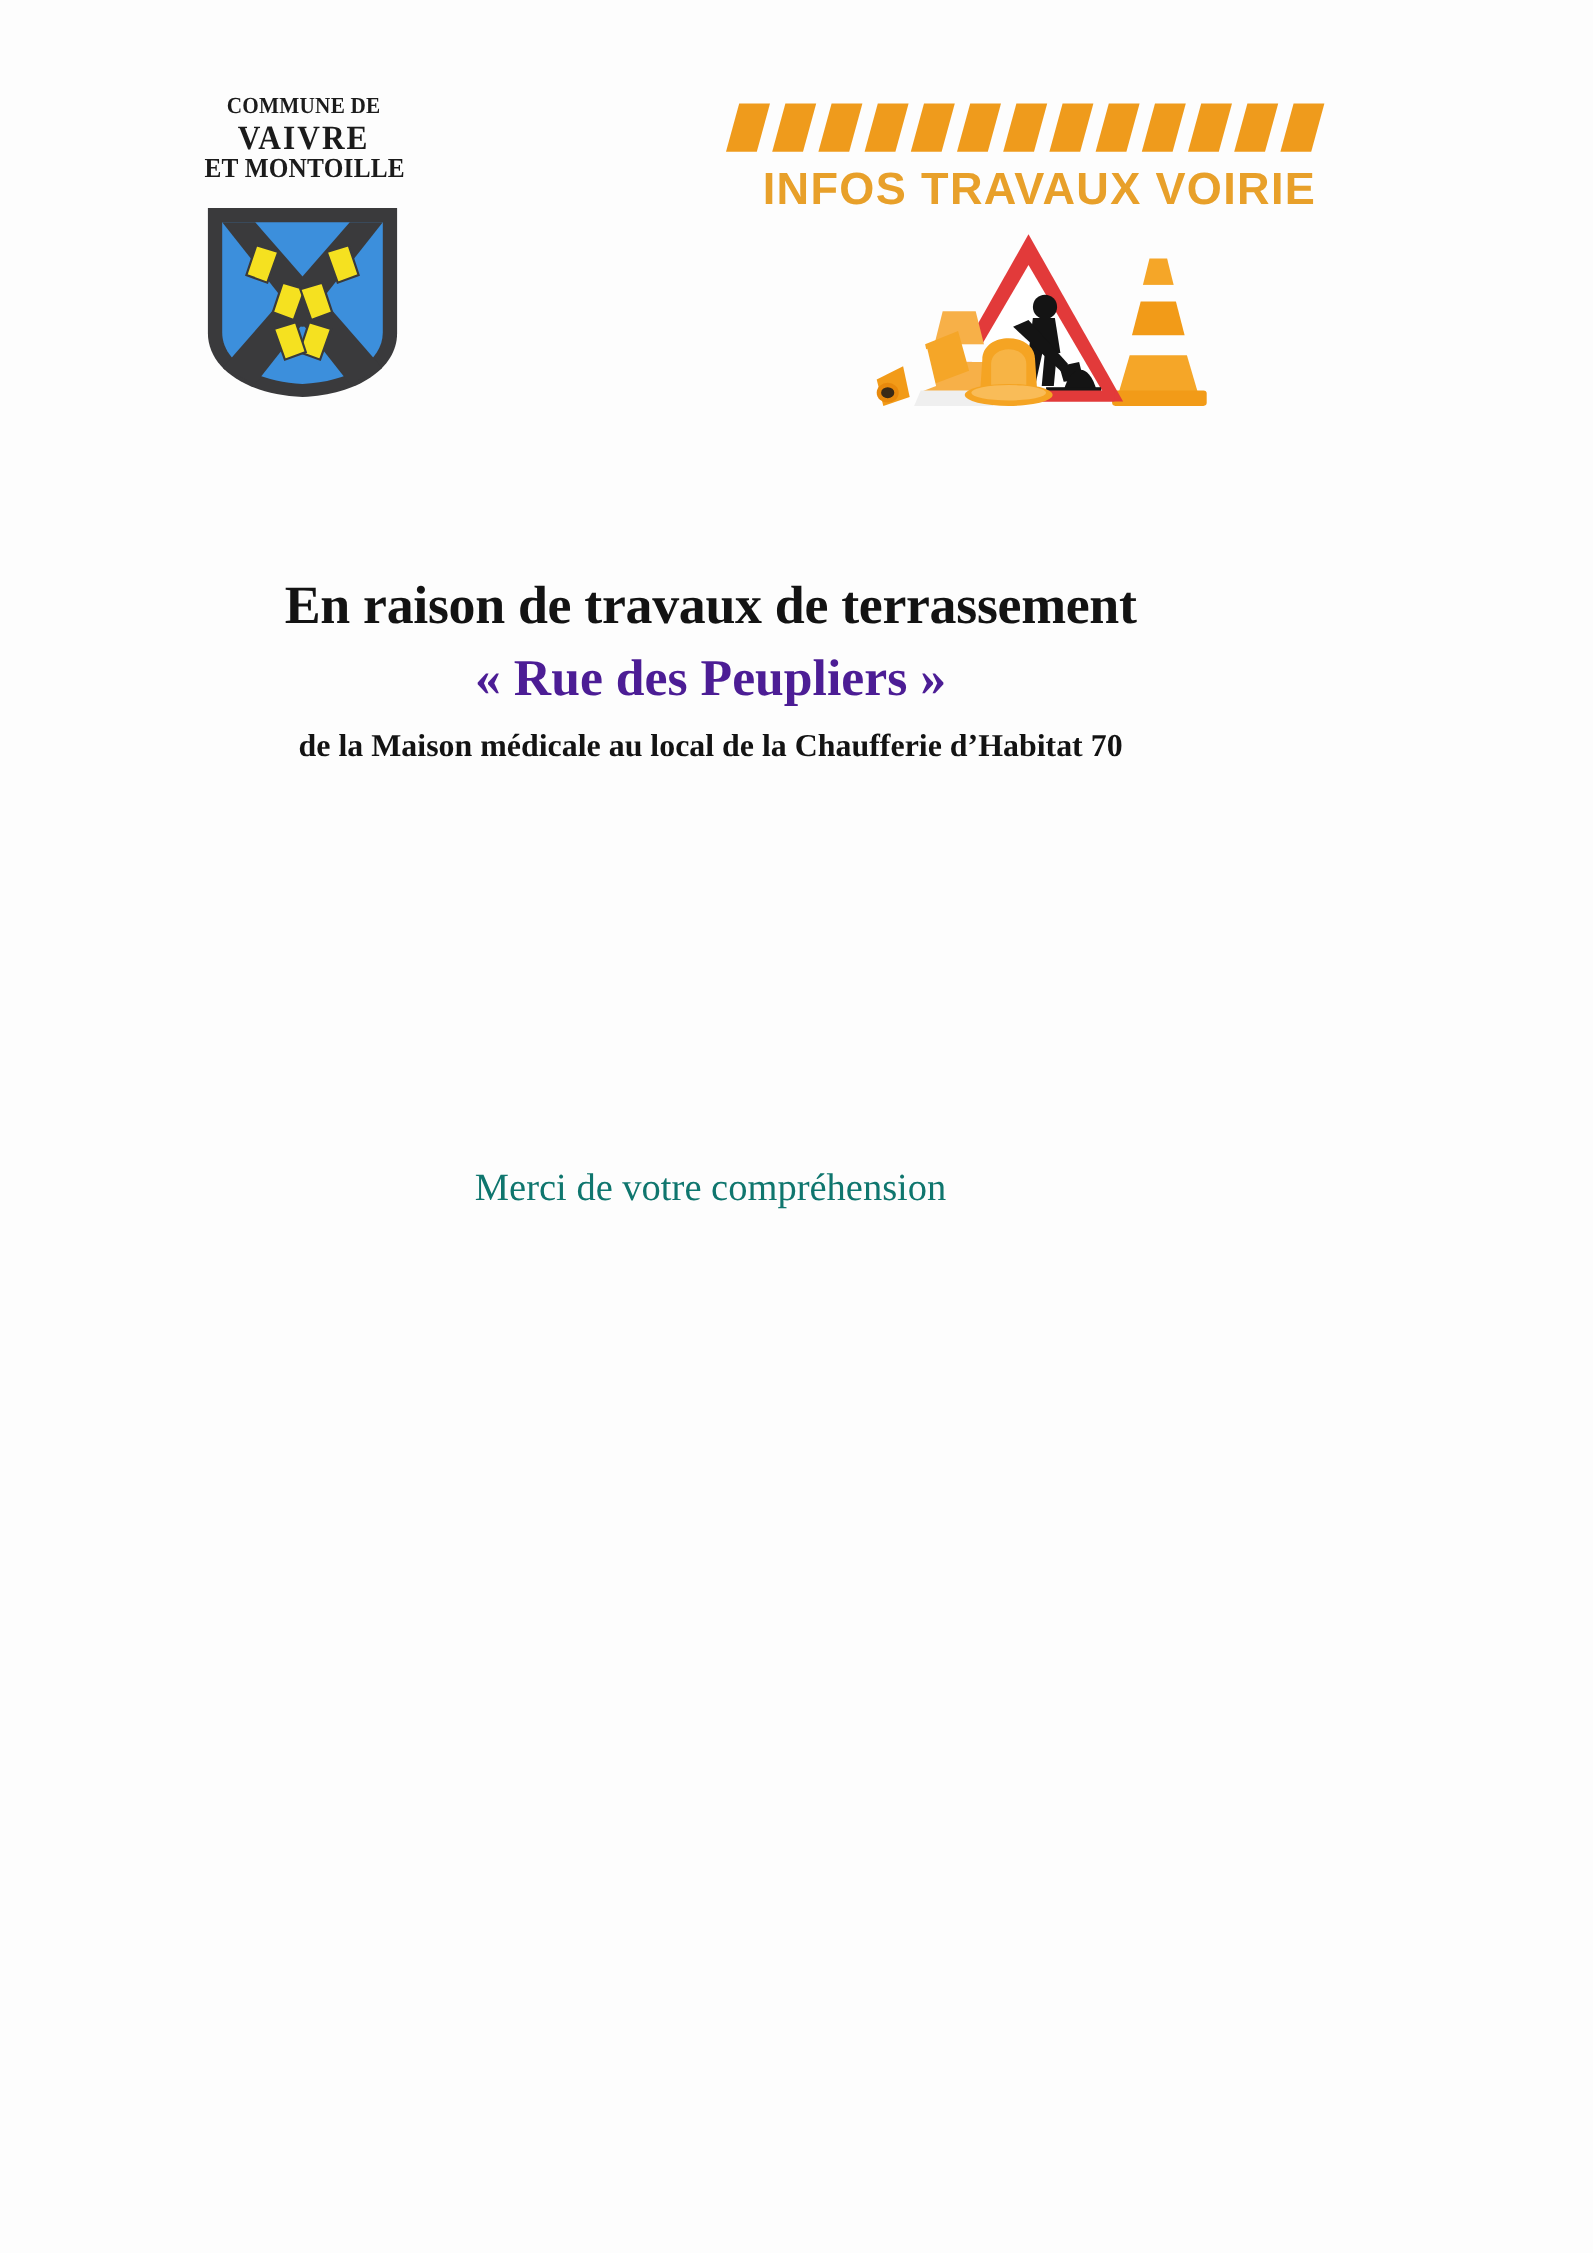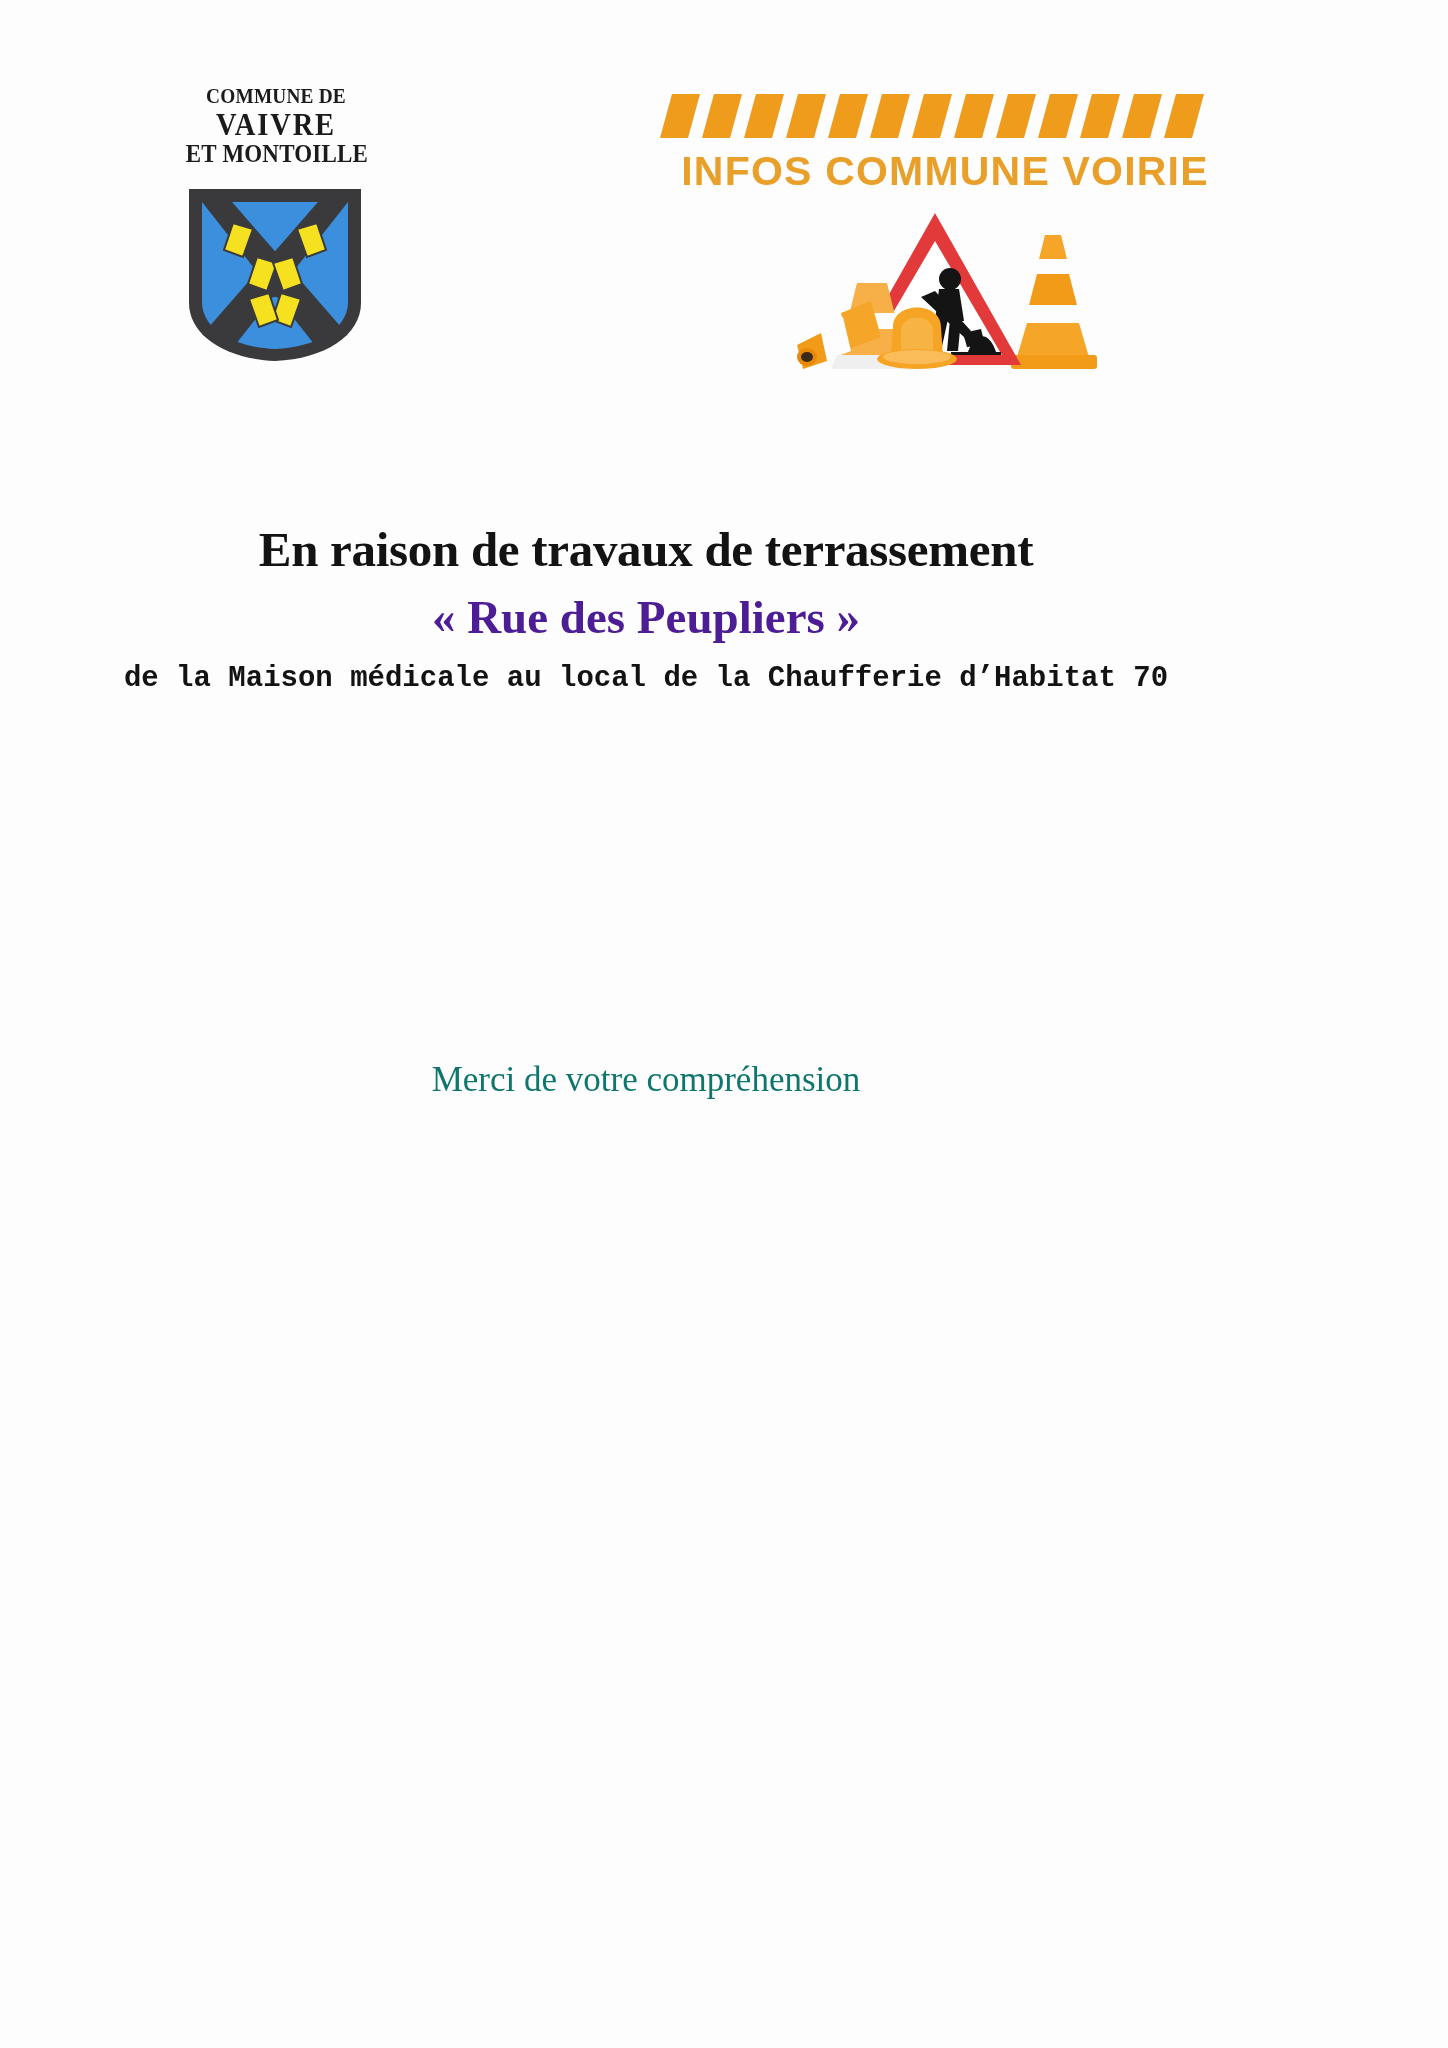--- a/index.html
+++ b/index.html
@@ -119,21 +119,20 @@
     line-height: 1.25;
     color: #4c1d95;
     margin: 8px 0 0 0;
   }
   .subline {
     font-weight: bold;
     font-size: 29px;
     line-height: 1.35;
     color: #131313;
     margin: 12px 0 0 0;
-    font-family: Liberation Mono, monospace;
   }
   .subline2 {
     font-weight: bold;
     font-size: 29px;
     line-height: 1.35;
     color: #131313;
     margin: 2px 0 0 0;
   }
 
   .para {
@@ -215,21 +214,21 @@
           <polygon points="306,2 334,2 322,46 294,46"></polygon>
           <polygon points="348,2 376,2 364,46 336,46"></polygon>
           <polygon points="390,2 418,2 406,46 378,46"></polygon>
           <polygon points="432,2 460,2 448,46 420,46"></polygon>
           <polygon points="474,2 502,2 490,46 462,46"></polygon>
           <polygon points="516,2 544,2 532,46 504,46"></polygon>
         </g>
       </svg>
     </div>
 
-    <div class="banner-title">INFOS COMMUNE VOIRIE</div>
+    <div class="banner-title">INFOS TRAVAUX VOIRIE</div>
 
     <div class="construction-art">
       <svg class="construction-svg" width="360" height="195" viewBox="0 0 360 195" xmlns="http://www.w3.org/2000/svg">
 
         <g>
           <polygon points="300,30 316,30 322,54 294,54" fill="#F5A628"></polygon>
           <rect x="292" y="54" width="32" height="15" fill="#FDFDFD"></rect>
           <polygon points="292,69 324,69 332,100 284,100" fill="#F29B18"></polygon>
           <rect x="282" y="100" width="52" height="18" fill="#FDFDFD"></rect>
           <polygon points="282,118 334,118 344,152 272,152" fill="#F5A628"></polygon>

